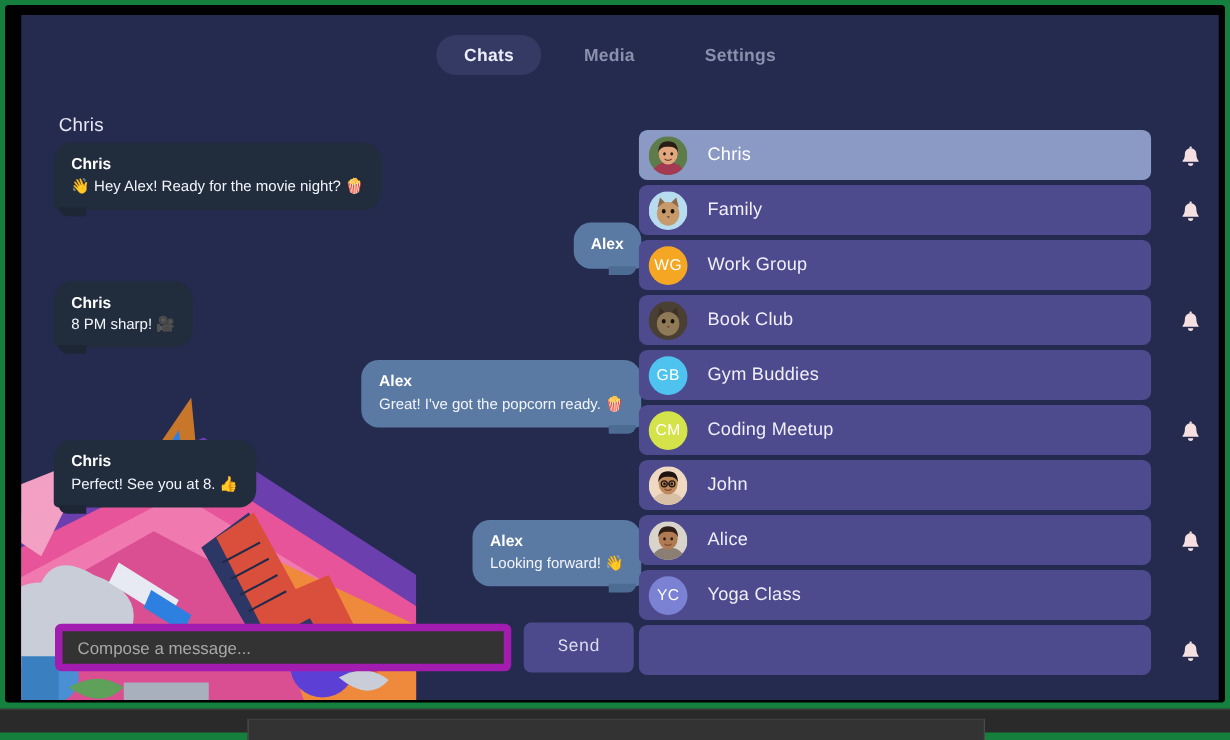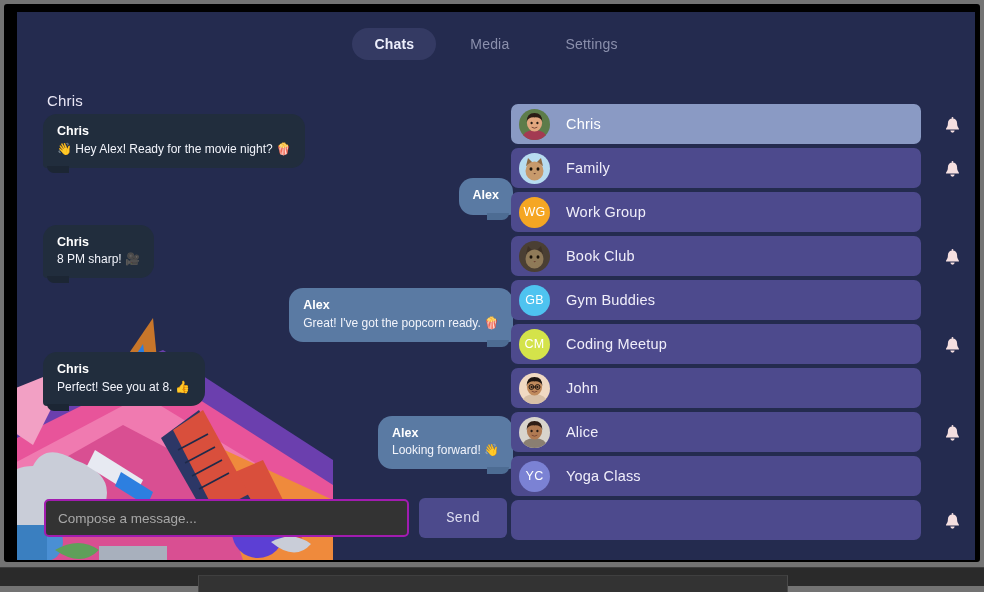--- a/index.html
+++ b/index.html
@@ -13,21 +13,21 @@
     overflow: hidden;
     font-family: "Liberation Sans", sans-serif;
   }
 
   
   #device {
     position: absolute;
     left: 0; top: 0;
     width: 984px;
     height: 592px;
-    background: #737373;
+    background: #15803d;
   }
   #bezel {
     position: absolute;
     left: 4px; top: 4px;
     width: 976px;
     height: 558px;
     background: #000000;
     border-radius: 3px;
   }
   #screen {
@@ -77,20 +77,21 @@
     align-items: center;
     gap: 12px;
   }
   .tab {
     font-size: 14px;
     color: #8b90ad;
     padding: 8px 22px;
     border-radius: 18px;
     letter-spacing: 0.2px;
     user-select: none;
+    font-weight: bold;
   }
   .tab.active {
     background: #343a63;
     color: #eceefb;
     font-weight: 600;
   }
 
   
   #convo-title {
     position: absolute;
@@ -168,21 +169,21 @@
     bottom: 22px;
     width: 463px;
     display: flex;
     align-items: center;
     gap: 10px;
   }
   #compose-input {
     flex: 1;
     height: 38px;
     background: #333333;
-    border: 2px solid #a21caf;
+    border: 6px solid #a21caf;
     border-radius: 5px;
     color: #efefef;
     font-size: 13.5px;
     font-family: "Liberation Sans", sans-serif;
     padding: 0 12px;
     box-sizing: border-box;
     outline: none;
   }
   #compose-input::placeholder { color: #a8a8a8; }
   #send-button {

